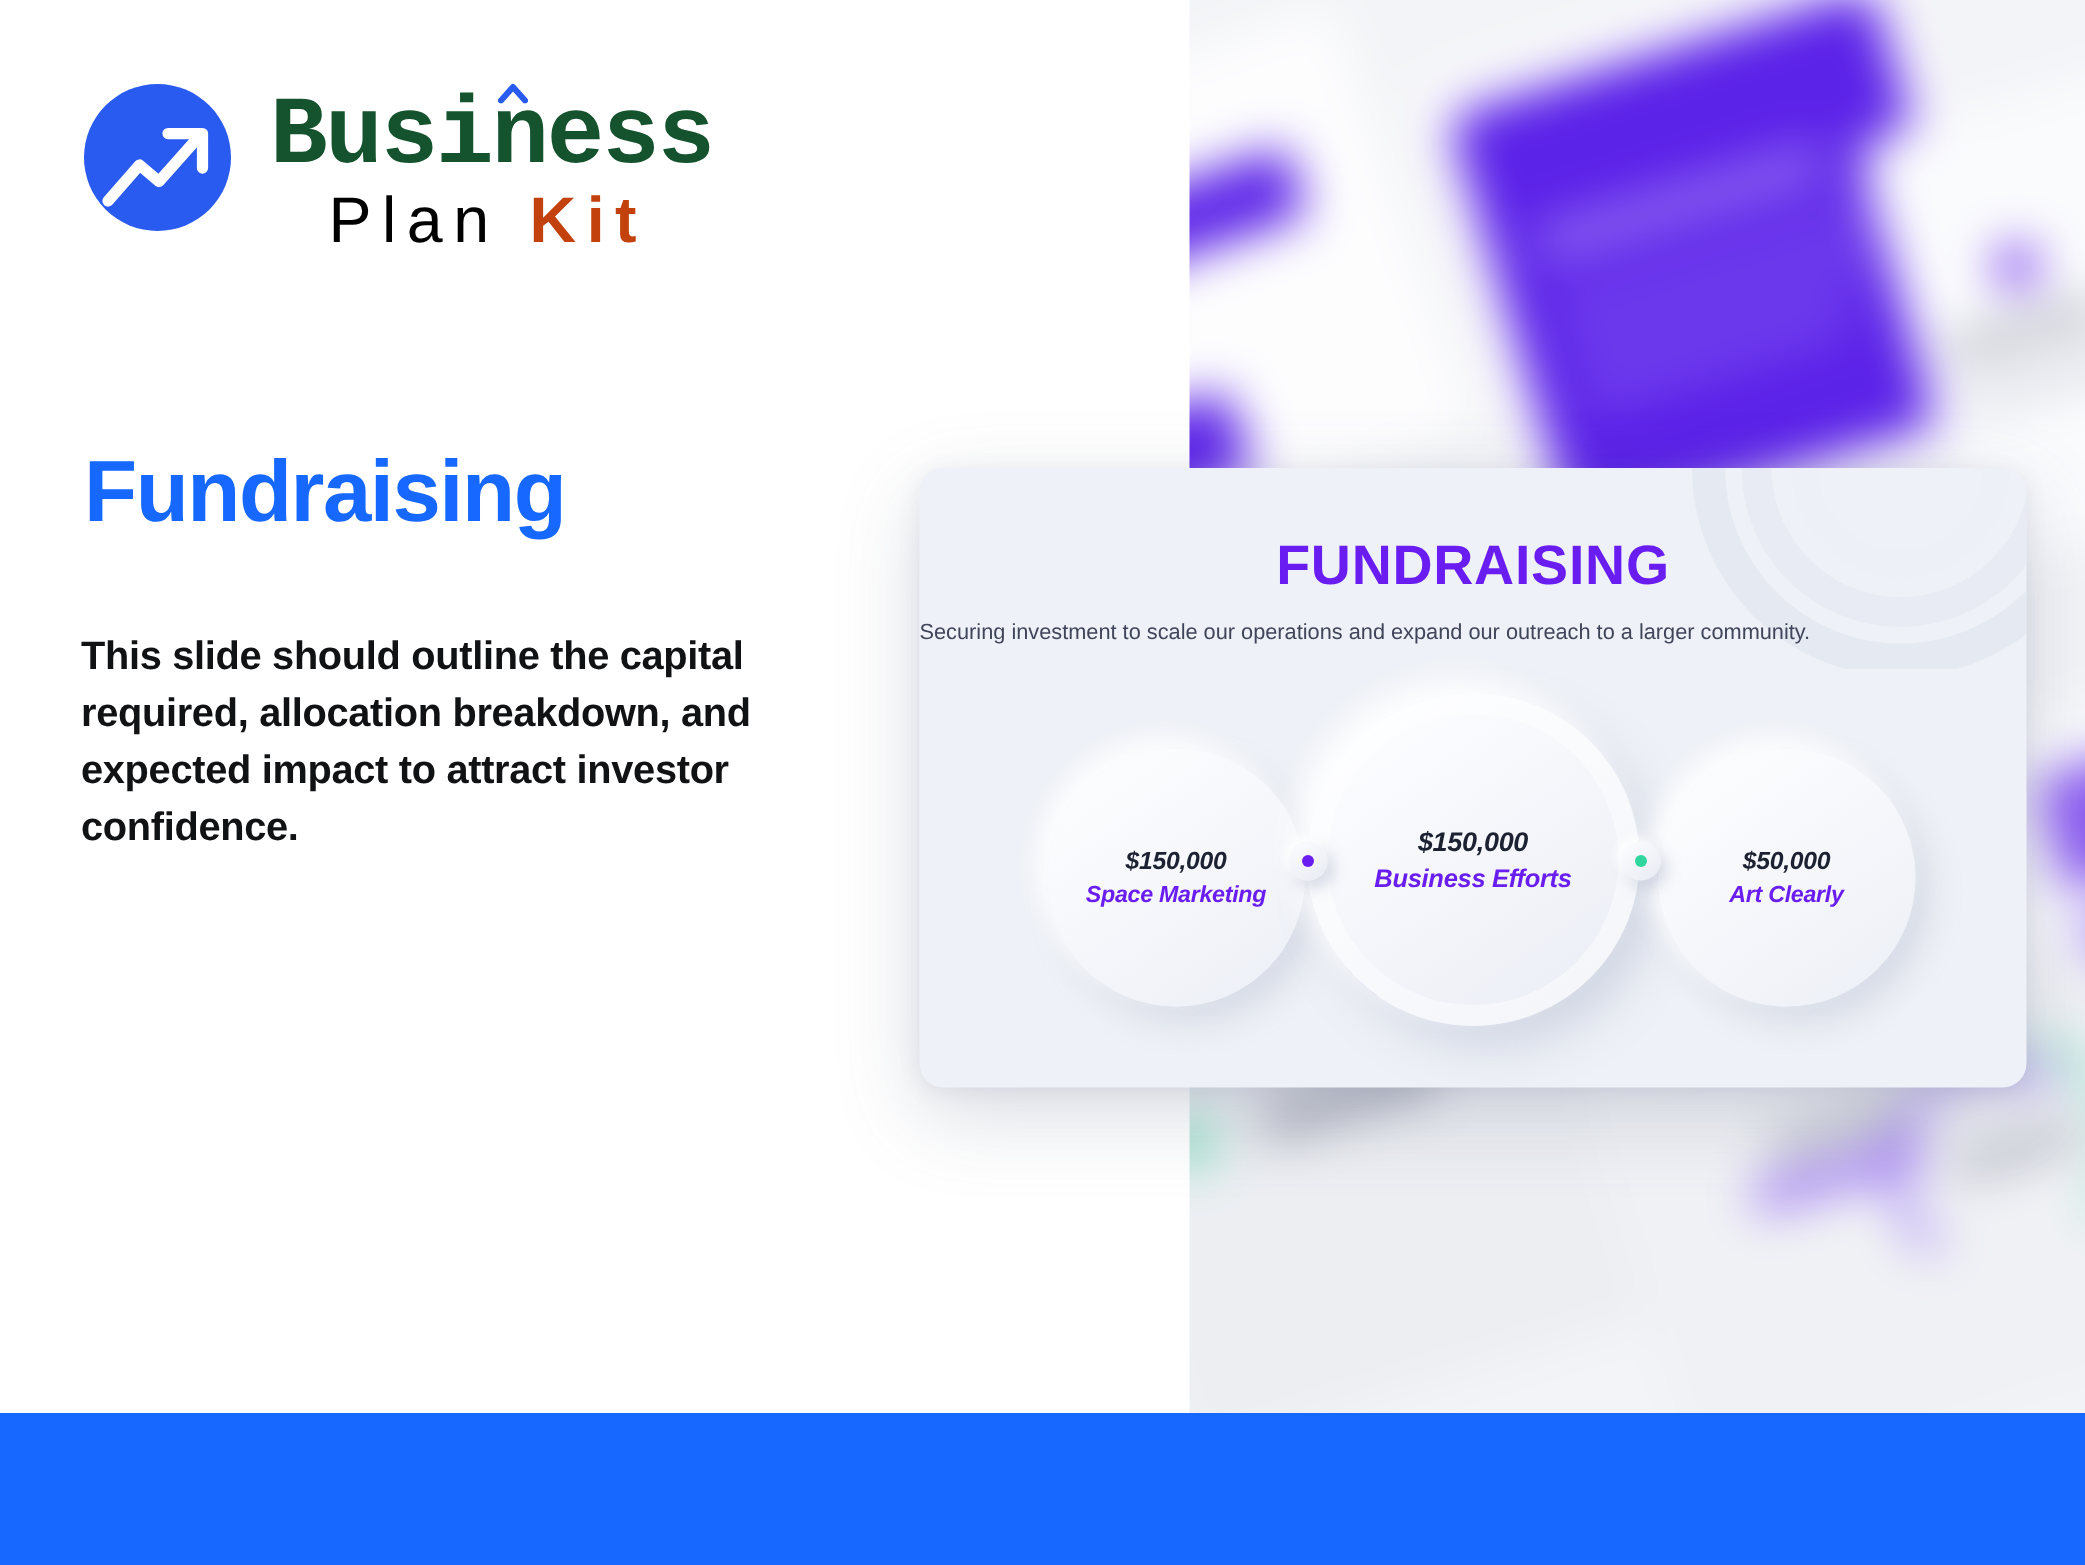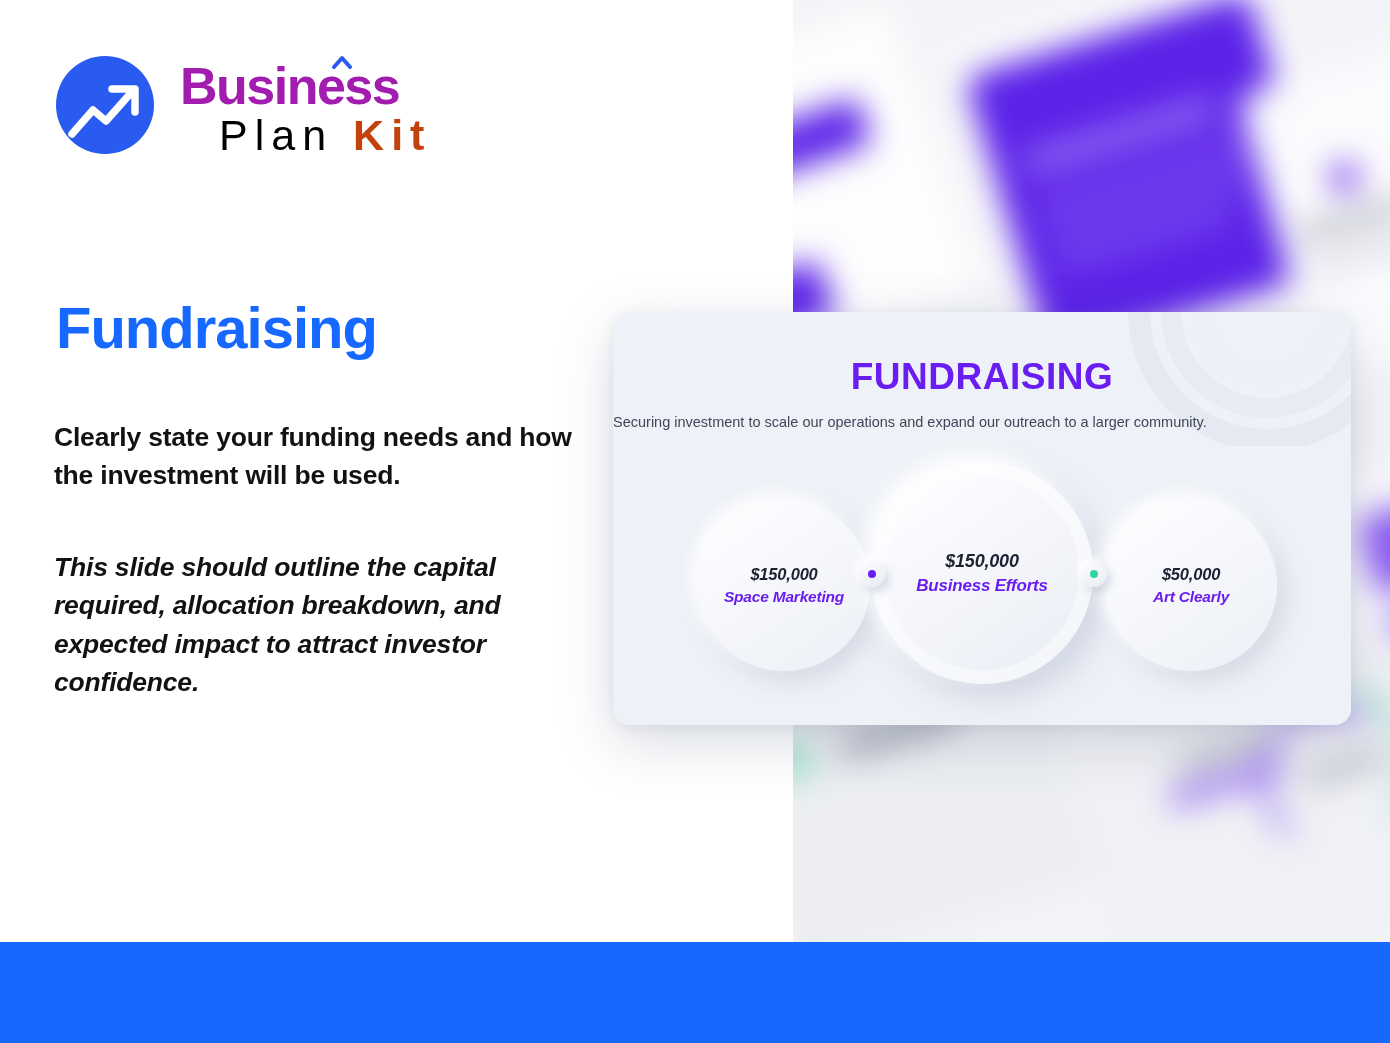--- a/index.html
+++ b/index.html
@@ -22,23 +22,24 @@
   
   #brand-logo { position:absolute; left:56px; top:56px; display:flex; align-items:flex-start; }
   #logo-mark {
     width:98px; height:98px; border-radius:50%;
     background:#2a5bf0; position:relative; flex:none;
     overflow:hidden;
   }
   #logo-mark svg { position:absolute; left:0; top:0; }
   #brand-wordmark { margin-left:26px; padding-top:6px; }
   #brand-line1 {
-    font-size:52px; font-weight:bold; color:#a21caf;
+    font-size:64px; font-weight:bold; color:#14532d;
     letter-spacing:-1.5px; line-height:0.95; position:relative;
     white-space:nowrap;
+    font-family:Liberation Mono, monospace;
   }
   #brand-caret {
     position:absolute; left:152px; top:-7px; width:20px; height:14px;
   }
   #brand-line2 {
     font-size:43px; font-weight:bold; line-height:1.0; margin-top:3px;
     white-space:nowrap; letter-spacing:7px;
   }
   #brand-plan { color:#000000; font-weight:500;margin-left:39px; }
   #brand-kit { color:#c2410c; font-weight:bold; margin-left:20px; }
@@ -159,21 +160,20 @@
       </div>
       <div id="brand-line2">
         <span id="brand-plan">Plan</span><span id="brand-kit">Kit</span>
       </div>
     </div>
   </div>
 
   <h1 id="page-title">Fundraising</h1>
 
   <div id="body-copy">
-    <p class="body-para">Clearly state your funding needs and how the investment will be used.</p>
     <p class="body-para">This slide should outline the capital required, allocation breakdown, and expected impact to attract investor confidence.</p>
   </div>
 
 </div>
 
 <div id="right-panel">
   <div id="deck-photo">
     <svg width="720" height="1070" viewBox="0 0 720 1070" style="position:absolute;left:0;top:0;filter:blur(16px);">
       <rect x="0" y="0" width="720" height="1070" fill="#f3f4f7"></rect>
 

